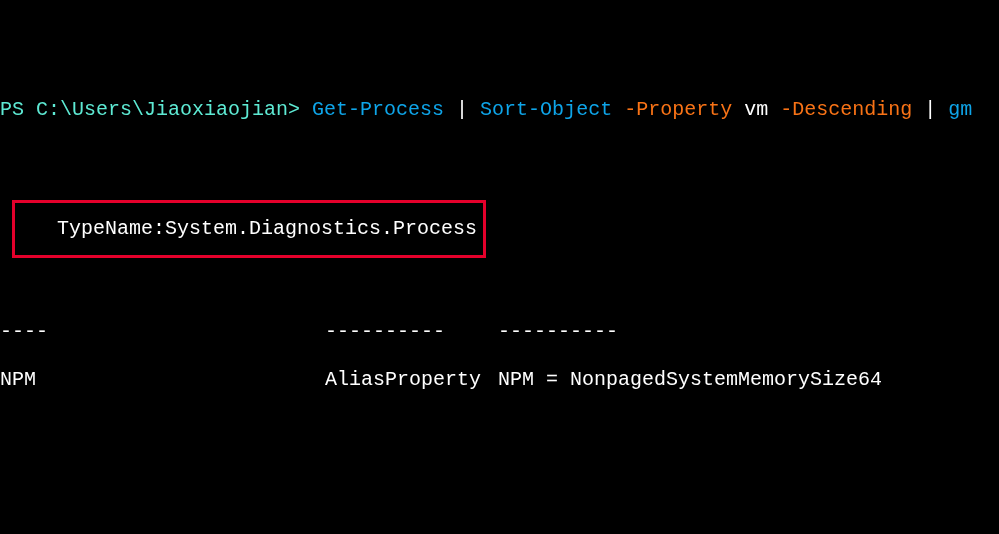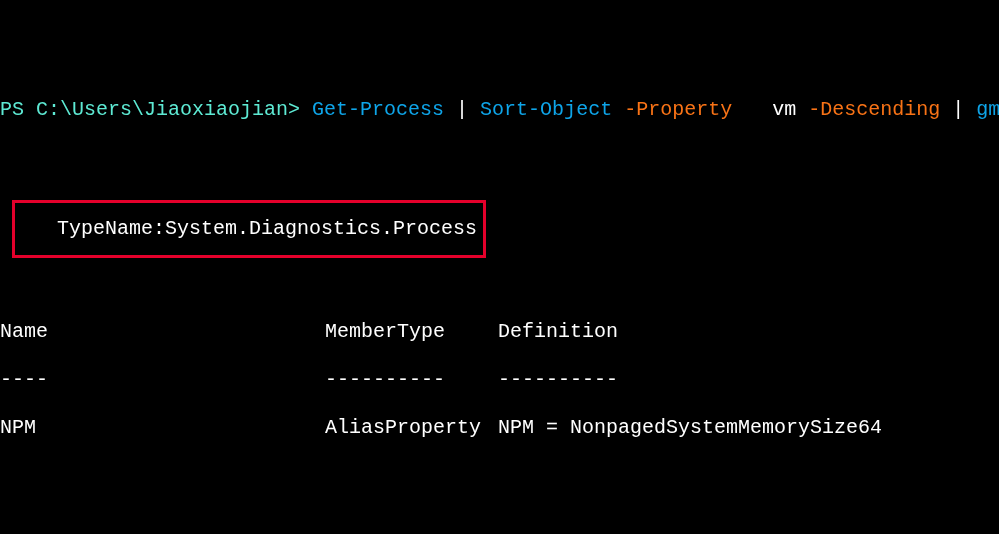--- a/index.html
+++ b/index.html
@@ -14,21 +14,21 @@
       overflow: hidden;
       white-space: pre;
     }
     .prompt-line {
       padding: 2px 0 6px 0;
     }
     .ps-prompt { color: #5eead4; margin-top: 24px; }
     .cmd-primary { color: #0ea5e9; }
     .pipe { color: #ffffff; }
     .param { color: #f97316; }
-    .value { color: #ffffff; margin-left: 28px; }
+    .value { color: #ffffff; }
     .highlight-box {
       border: 3px solid #e4002b;
       display: inline-block;
       margin: 24px 0 4px 12px;
       padding: 14px 6px;
     }
     .header-row { color: #ffffff; }
     .underline-row { color: #ffffff; }
     .data-row { color: #ffffff; }
     .col-name { display: inline-block; width: 325px; vertical-align: top; }
@@ -39,21 +39,20 @@
 </head>
 <body>
 
 
 
 <div class="prompt-line"><span class="ps-prompt">PS C:\Users\Jiaoxiaojian&gt; </span><span class="cmd-primary">Get-Process</span><span class="pipe"> | </span><span class="cmd-primary">Sort-Object</span><span class="param"> -Property </span><span class="value">vm</span><span class="param"> -Descending</span><span class="pipe"> | </span><span class="cmd-primary">gm</span></div>
 
 <div class="highlight-box"><span>   TypeName:System.Diagnostics.Process</span></div>
 
 <div class="table">
-<div class="header-row"><span class="col-name">Name</span><span class="col-membertype">MemberType</span><span class="col-definition">Definition</span></div>
 <div class="underline-row"><span class="col-name">----</span><span class="col-membertype">----------</span><span class="col-definition">----------</span></div>
 <div class="data-row"><span class="col-name">NPM</span><span class="col-membertype">AliasProperty</span><span class="col-definition">NPM = NonpagedSystemMemorySize64</span></div>
 
 
 
 
 
 
 
 

